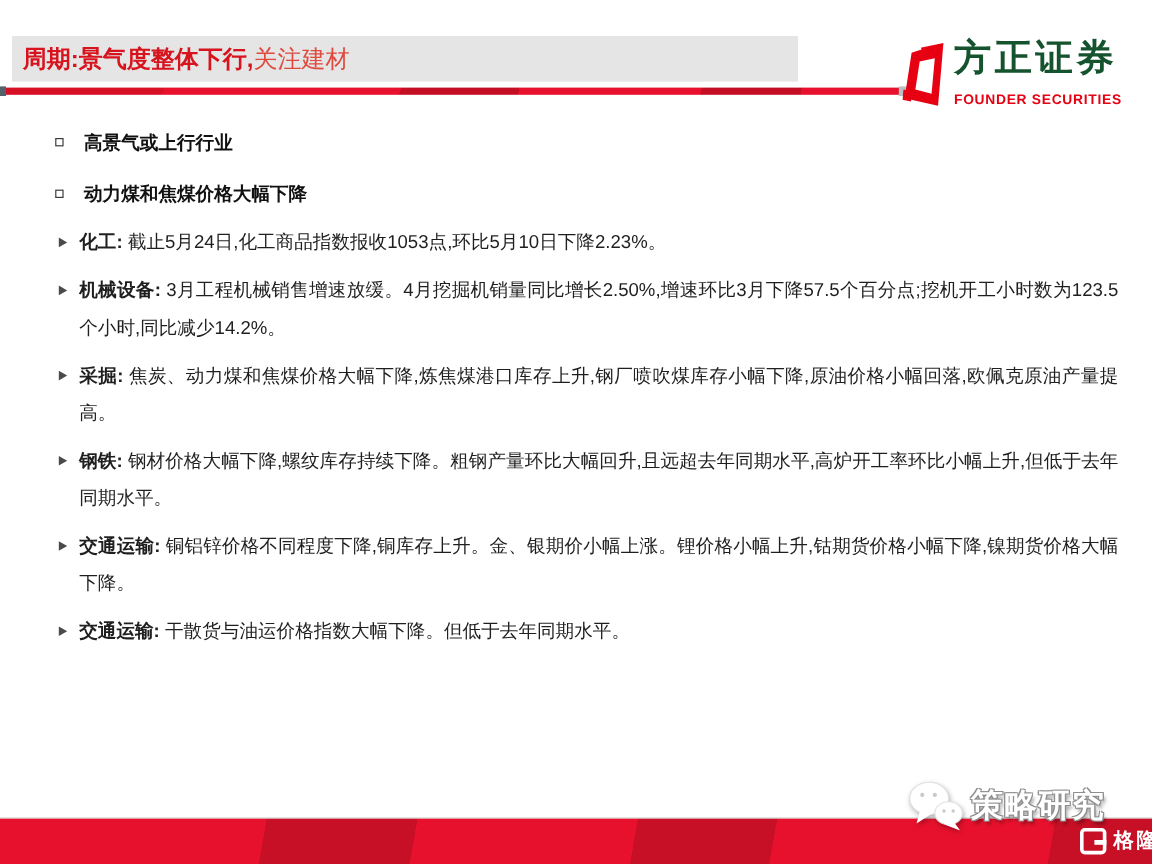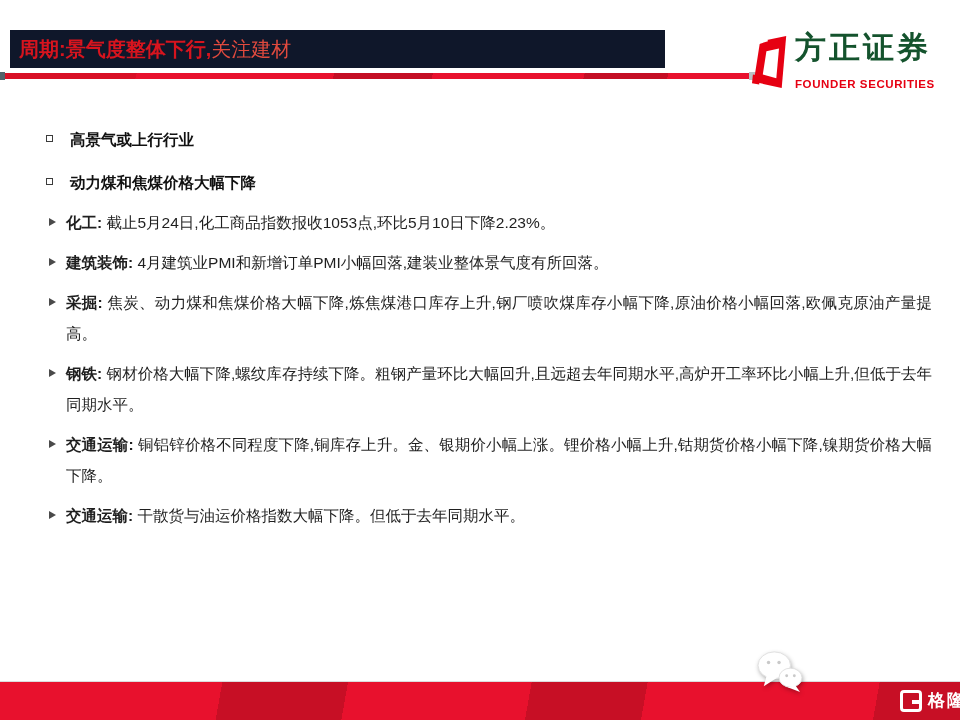--- a/index.html
+++ b/index.html
@@ -4,39 +4,39 @@
 <style>
   html,body{margin:0;padding:0;}
   body{
     width:960px;height:720px;position:relative;overflow:hidden;
     background:#ffffff;
     font-family:"Liberation Sans", sans-serif;
   }
   
   .title-bar{
     position:absolute;left:10px;top:30px;width:655px;height:38px;
-    background:#0f172a;display:flex;align-items:center;
+    background:#e5e5e5;display:flex;align-items:center;
     padding-left:9px;box-sizing:border-box;white-space:nowrap;
   }
   .title-bold{color:#d7141e;font-weight:bold;font-size:20px;}
   .title-light{color:#e04a3e;font-size:20px;}
   .divider{
     position:absolute;left:0;top:73px;width:758px;height:6px;
     background:linear-gradient(105deg,#d81026 0%,#d81026 18%,#e8112d 18%,#e8112d 44%,
       #c40e24 44%,#c40e24 57%,#e8112d 57%,#e8112d 77%,#c40e24 77%,#c40e24 88%,#e8112d 88%);
   }
   .divider-cap-left{position:absolute;left:0;top:-1px;width:5px;height:8px;background:#53626a;}
   .divider-cap-right{position:absolute;right:0;top:-1px;width:9px;height:8px;background:#b9c0c4;}
   .logo{position:absolute;left:752px;top:30px;display:flex;align-items:flex-start;}
   .logo-icon{width:36px;height:56px;margin-top:4px;}
   .logo-text{margin-left:7px;}
   .logo-cn{color:#14532d;font-size:31px;font-weight:bold;letter-spacing:3px;line-height:36px;}
   .logo-en{color:#e60012;font-size:11.5px;font-weight:bold;letter-spacing:0.6px;margin-top:12px;}
   
-  .content{position:absolute;left:0;top:112px;width:960px;}
+  .content{position:absolute;left:0;top:92px;width:960px;}
   .sec-heading{
     position:relative;padding-left:70px;padding-right:28px;
     font-size:15.5px;font-weight:bold;color:#111;line-height:31px;margin:12px 0 4px;
   }
   .sq-bullet{
     position:absolute;left:46px;top:11px;width:7px;height:7px;
     border:1.5px solid #3c3c3c;background:#fff;box-sizing:border-box;
   }
   .item{
     position:relative;padding-left:66px;padding-right:28px;
@@ -116,26 +116,26 @@
       <span class="sq-bullet"></span>
       <span>动力煤和焦煤价格大幅下降</span>
     </div>
 
     <div class="item">
       <span class="arrow-bullet"></span>
       <span class="label">化工:</span>
       <span class="text">截止5月24日,化工商品指数报收1053点,环比5月10日下降2.23%。</span>
     </div>
 
-
     <div class="item">
       <span class="arrow-bullet"></span>
-      <span class="label">建筑装饰:</span>
-      <span class="text">4月建筑业PMI和新增订单PMI小幅回落,建装业整体景气度有所回落。</span>
+      <span class="label">机械设备:</span>
+      <span class="text">3月工程机械销售增速放缓。4月挖掘机销量同比增长2.50%,增速环比3月下降57.5个百分点;挖机开工小时数为123.5个小时,同比减少14.2%。</span>
     </div>
+
 
     <div class="item">
       <span class="arrow-bullet"></span>
       <span class="label">采掘:</span>
       <span class="text">焦炭、动力煤和焦煤价格大幅下降,炼焦煤港口库存上升,钢厂喷吹煤库存小幅下降,原油价格小幅回落,欧佩克原油产量提高。</span>
     </div>
 
     <div class="item">
       <span class="arrow-bullet"></span>
       <span class="label">钢铁:</span>
@@ -162,20 +162,21 @@
     <svg class="wechat-svg" viewBox="0 0 50 44">
       <ellipse cx="19" cy="16" rx="17" ry="14" fill="#ffffff" stroke="#e0e0e0"></ellipse>
       <polygon points="11,27 8,38 22,29" fill="#ffffff"></polygon>
       <circle cx="13" cy="13" r="1.8" fill="#c9c9c9"></circle>
       <circle cx="24" cy="13" r="1.8" fill="#c9c9c9"></circle>
       <ellipse cx="36" cy="29" rx="12" ry="10" fill="#ffffff" stroke="#e0e0e0"></ellipse>
       <polygon points="41,37 46,44 33,39" fill="#ffffff"></polygon>
       <circle cx="32" cy="27" r="1.5" fill="#c9c9c9"></circle>
       <circle cx="40" cy="27" r="1.5" fill="#c9c9c9"></circle>
     </svg>
+    <span class="wm-text">策略研究</span>
   </div>
 
   <div class="glh">
     <span class="glh-icon"></span>
     <span class="glh-text">格隆汇</span>
   </div>
 
 </div>
 
 </body></html>

